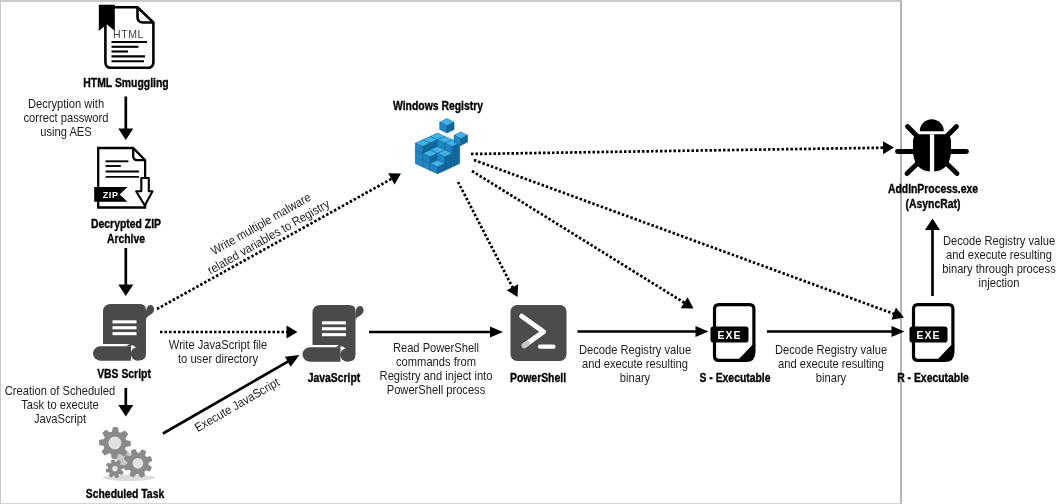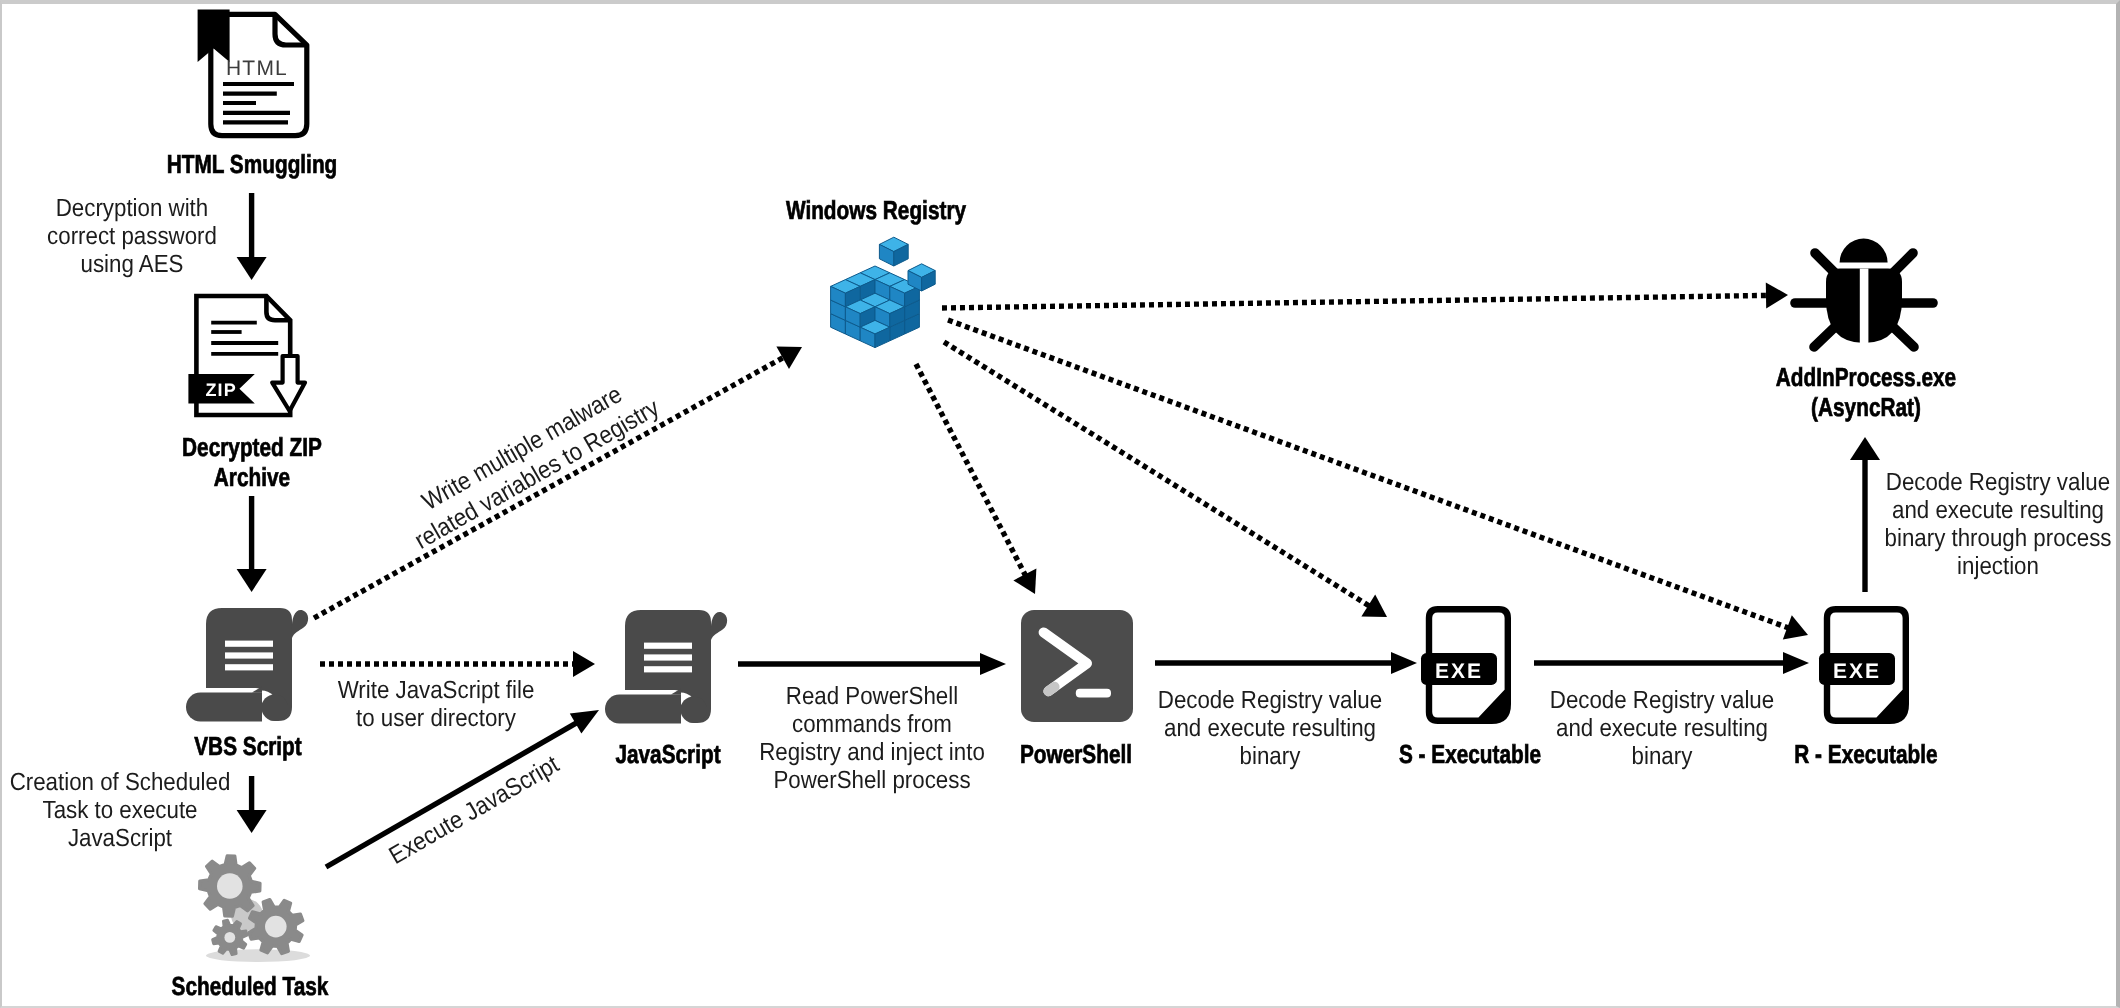--- a/index.html
+++ b/index.html
@@ -1,15 +1,15 @@
 <!DOCTYPE html>
 <html><head><meta charset="utf-8"><style>
 * { margin:0; padding:0; box-sizing:border-box; }
 html,body { width:1060px; height:504px; background:#fff; overflow:hidden; }
-#c { position:relative; width:1060px; height:504px; font-family:"Liberation Sans",sans-serif;
+#c { position:relative; width:902px; height:504px; font-family:"Liberation Sans",sans-serif;
      border-left:1px solid #c9c9c9; border-top:2px solid #cbcbcb; border-right:2px solid #b3b3b3; border-bottom:1px solid #d5d5d5; }
 .lbl { position:absolute; font-weight:bold; font-size:13px; color:#000; -webkit-text-stroke:0.35px #000; text-align:center; white-space:nowrap; transform:translate(-50%,-50%) scaleX(0.8); line-height:15px; }
 .txt { position:absolute; font-size:12.4px; color:#1c1c1c; text-align:center; transform:translate(-50%,-50%) scaleX(0.9); line-height:14px; white-space:nowrap; }
 svg.main { position:absolute; left:0; top:0; }
 #inner { position:absolute; left:-1px; top:-2px; width:1060px; height:504px; }
 </style></head><body>
 <div id="c">
     <div id="inner">
 <svg class="main" width="1058" height="501" viewBox="0 0 1058 501">
 <line x1="125.8" y1="96.5" x2="125.8" y2="129.5" stroke="#000" stroke-width="2.7"></line>

